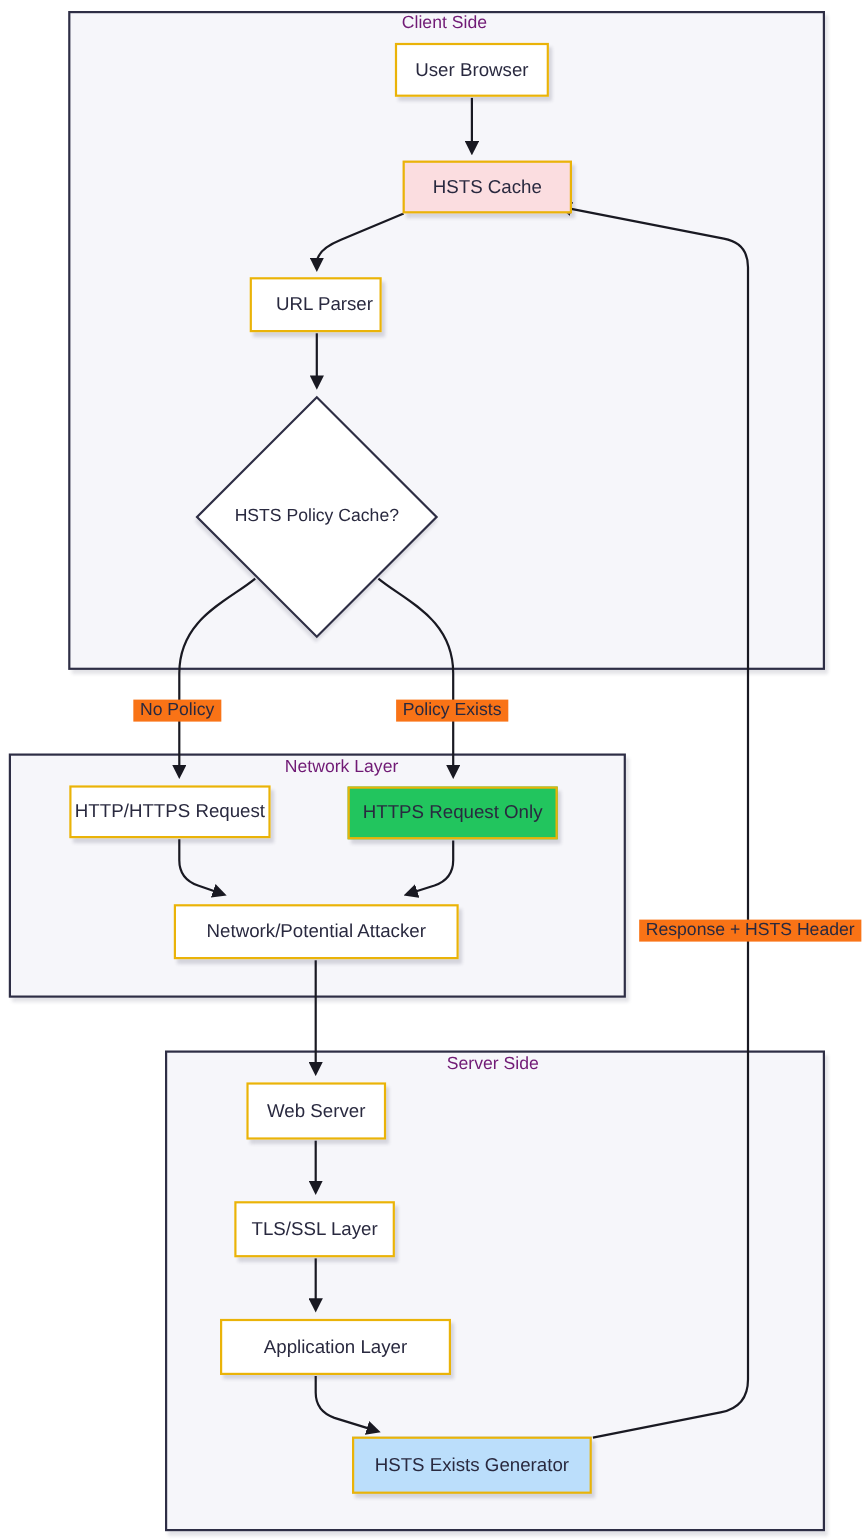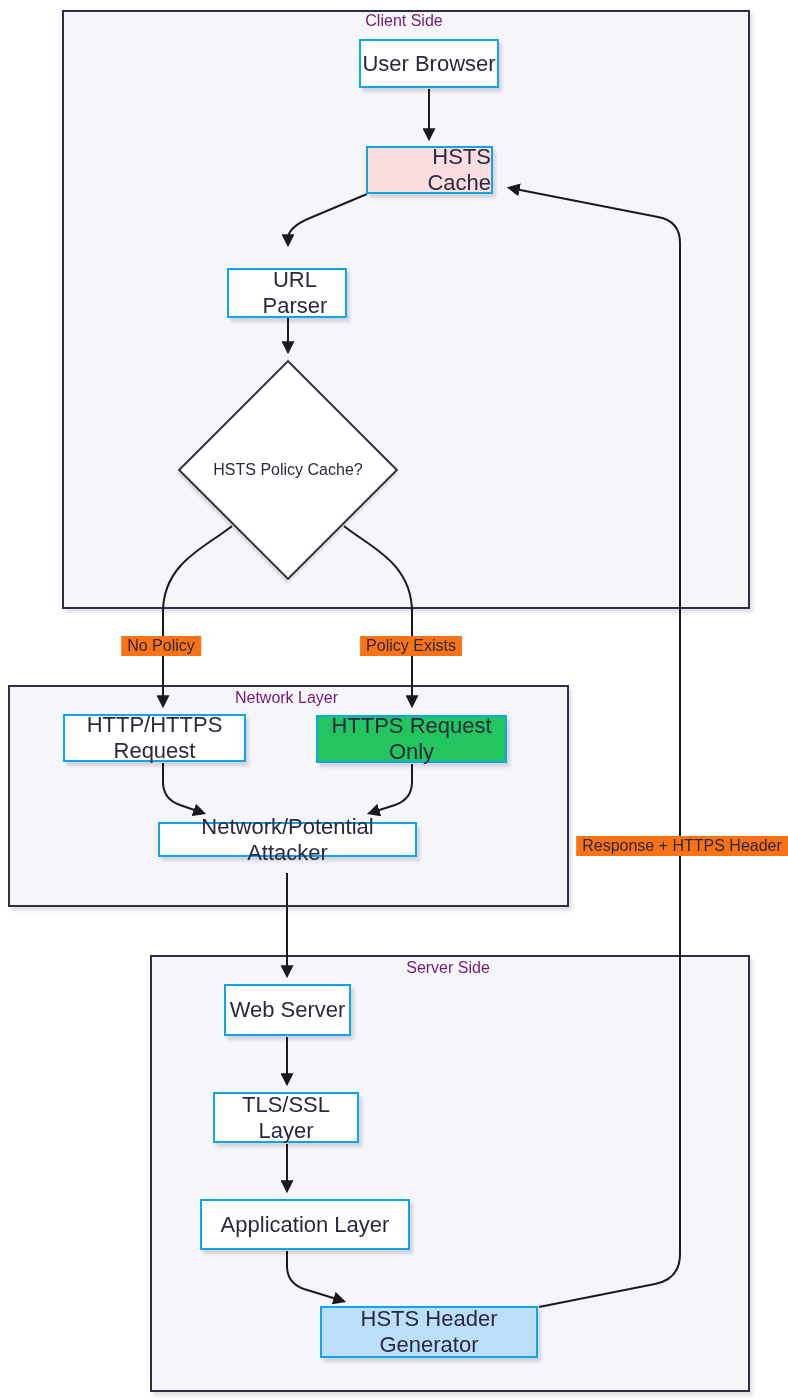--- a/index.html
+++ b/index.html
@@ -27,23 +27,23 @@
   }
   #edges{
     position:absolute;left:0;top:0;
     z-index:3;
     pointer-events:none;
   }
   .node{
     position:absolute;
     display:flex;align-items:center;justify-content:center;
     background:#ffffff;
-    border:2px solid #0ea5e9;
+    border:2px solid #eab308;
     box-shadow:3px 4px 3px rgba(40,40,70,0.16);
-    font-size:22px;
+    font-size:17px;
     text-align:center;
     z-index:4;
     box-sizing:border-box;
   }
   .node-pink{background:#fbdde0;}
   .node-green{background:#22c55e;}
   .node-blue{background:#bbdefb;}
   .diamond-shape{
     position:absolute;
     left:210px;top:392px;
@@ -78,21 +78,21 @@
 </head>
 <body>
 
 <div id="canvas">
 
   <div class="subgraph" style="left:62px;top:10px;width:684px;height:595px;"></div>
   <div class="subgraph" style="left:8px;top:685px;width:557px;height:218px;"></div>
   <div class="subgraph" style="left:150px;top:955px;width:596px;height:433px;"></div>
 
   <div class="subgraph-title" style="left:62px;top:12px;width:684px;">Client Side</div>
-  <div class="subgraph-title" style="left:8px;top:689px;width:557px;">Network Layer</div>
+  <div class="subgraph-title" style="left:8px;top:689px;width:557px;padding-left:24px;">Network Layer</div>
   <div class="subgraph-title" style="left:150px;top:959px;width:596px;">Server Side</div>
 
   <svg id="edges" width="788" height="1400" viewBox="0 0 788 1400">
     <defs>
       <marker id="arrow" viewBox="0 0 10 10" refX="7.5" refY="5" markerWidth="6.5" markerHeight="6.5" orient="auto">
         <path d="M0,0 L10,5 L0,10 z" fill="#191922"></path>
       </marker>
     </defs>
     <g stroke="#191922" stroke-width="2" fill="none">
       <path d="M 429 89 L 429 138" marker-end="url(#arrow)"></path>
@@ -105,38 +105,38 @@
       <path d="M 287 873 L 287 975" marker-end="url(#arrow)"></path>
       <path d="M 287 1037 L 287 1083" marker-end="url(#arrow)"></path>
       <path d="M 287 1144 L 287 1190" marker-end="url(#arrow)"></path>
       <path d="M 287 1251 L 287 1266 Q 287 1283 304 1289 L 343 1301" marker-end="url(#arrow)"></path>
       <path d="M 539 1307 L 655 1284 Q 680 1279 680 1254 L 680 243 Q 680 221 658 217 L 510 188" marker-end="url(#arrow)"></path>
     </g>
   </svg>
 
   <div class="node" style="left:359px;top:39px;width:140px;height:49px;">User Browser</div>
 
-  <div class="node node-pink" style="left:366px;top:146px;width:127px;height:48px;text-align:right;">HSTS Cache</div>
+  <div class="node node-pink" style="left:366px;top:146px;width:154px;height:48px;text-align:right;">HSTS Cache</div>
 
-  <div class="node" style="left:227px;top:268px;width:120px;height:50px;padding-left:16px;">URL Parser</div>
+  <div class="node" style="left:227px;top:252px;width:120px;height:50px;padding-left:16px;">URL Parser</div>
 
   <div class="diamond-shape"></div>
   <div class="diamond-label">HSTS Policy Cache?</div>
 
   <div class="node" style="left:63px;top:714px;width:183px;height:48px;">HTTP/HTTPS Request</div>
 
   <div class="node node-green" style="left:316px;top:715px;width:191px;height:48px;">HTTPS Request Only</div>
 
-  <div class="node" style="left:158px;top:822px;width:259px;height:35px;text-align:center;">Network/Potential Attacker</div>
+  <div class="node" style="left:158px;top:822px;width:259px;height:50px;text-align:center;">Network/Potential Attacker</div>
 
   <div class="node" style="left:224px;top:984px;width:127px;height:52px;">Web Server</div>
 
   <div class="node" style="left:213px;top:1092px;width:146px;height:51px;">TLS/SSL Layer</div>
 
   <div class="node" style="left:200px;top:1199px;width:210px;height:51px;">Application Layer</div>
 
-  <div class="node node-blue" style="left:320px;top:1306px;width:218px;height:52px;">HSTS Header Generator</div>
+  <div class="node node-blue" style="left:320px;top:1306px;width:218px;height:52px;">HSTS Exists Generator</div>
 
   <div class="edge-label" style="left:161px;top:646px;">No Policy</div>
   <div class="edge-label" style="left:411px;top:646px;">Policy Exists</div>
-  <div class="edge-label" style="left:682px;top:846px;">Response + HTTPS Header</div>
+  <div class="edge-label" style="left:682px;top:846px;">Response + HSTS Header</div>
 
 </div>
 
 </body></html>

